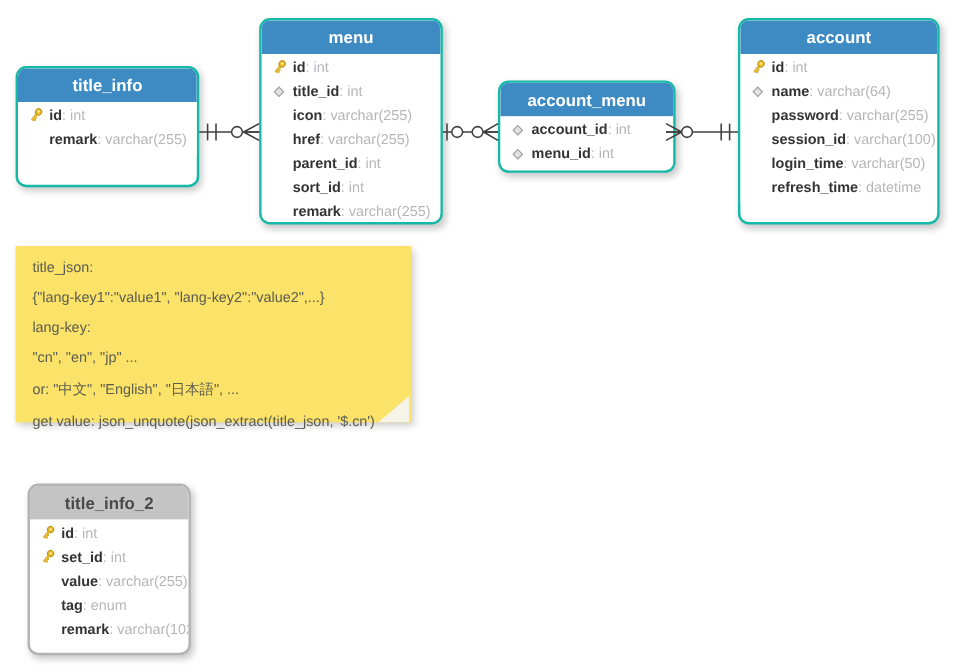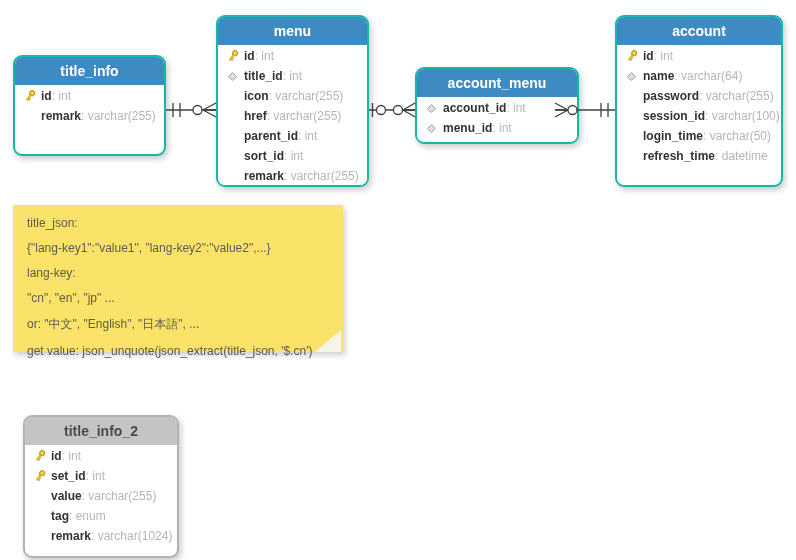--- a/index.html
+++ b/index.html
@@ -19,23 +19,23 @@
   .entity-body { padding-top: 4px; background: #ffffff; }
   .field-row { display: flex; height: 20px; padding-left: 6px;
     white-space: nowrap; }
   .field-icon { width: 17px; height: 14px; display: inline-flex; align-items: center;
     justify-content: center; flex: 0 0 17px; }
   .field-name { font-size: 12px; font-weight: bold; color: #333333; margin-left: 3px; }
   .field-type { font-size: 12px; color: #b6b6ba; }
 
   #entity-title_info   { left: 13px;  top: 55px;  width: 153px; height: 101px; }
   #entity-menu         { left: 216px; top: 15px;  width: 153px; height: 172px; }
-  #entity-account_menu { left: 415px; top: 67px;  width: 164px; height: 77px; }
+  #entity-account_menu { left: 415px; top: 67px;  width: 148px; height: 77px; }
   #entity-account      { left: 615px; top: 15px;  width: 168px; height: 172px; }
-  #entity-title_info_2 { left: 23px;  top: 403px; width: 156px; height: 143px; margin-top: 12px; }
+  #entity-title_info_2 { left: 23px;  top: 403px; width: 136px; height: 143px; }
 
   
   .connector { position: absolute; overflow: visible; }
   #connector-1 { left: 166px; top: 98px; }
   #connector-2 { left: 369px; top: 98px; }
   #connector-3 { left: 555px; top: 98px; }
   .connector line, .connector path { stroke: #3f3f3f; stroke-width: 1.3; fill: none; }
   .connector circle { stroke: #3f3f3f; stroke-width: 1.3; fill: #ffffff; }
 
   

